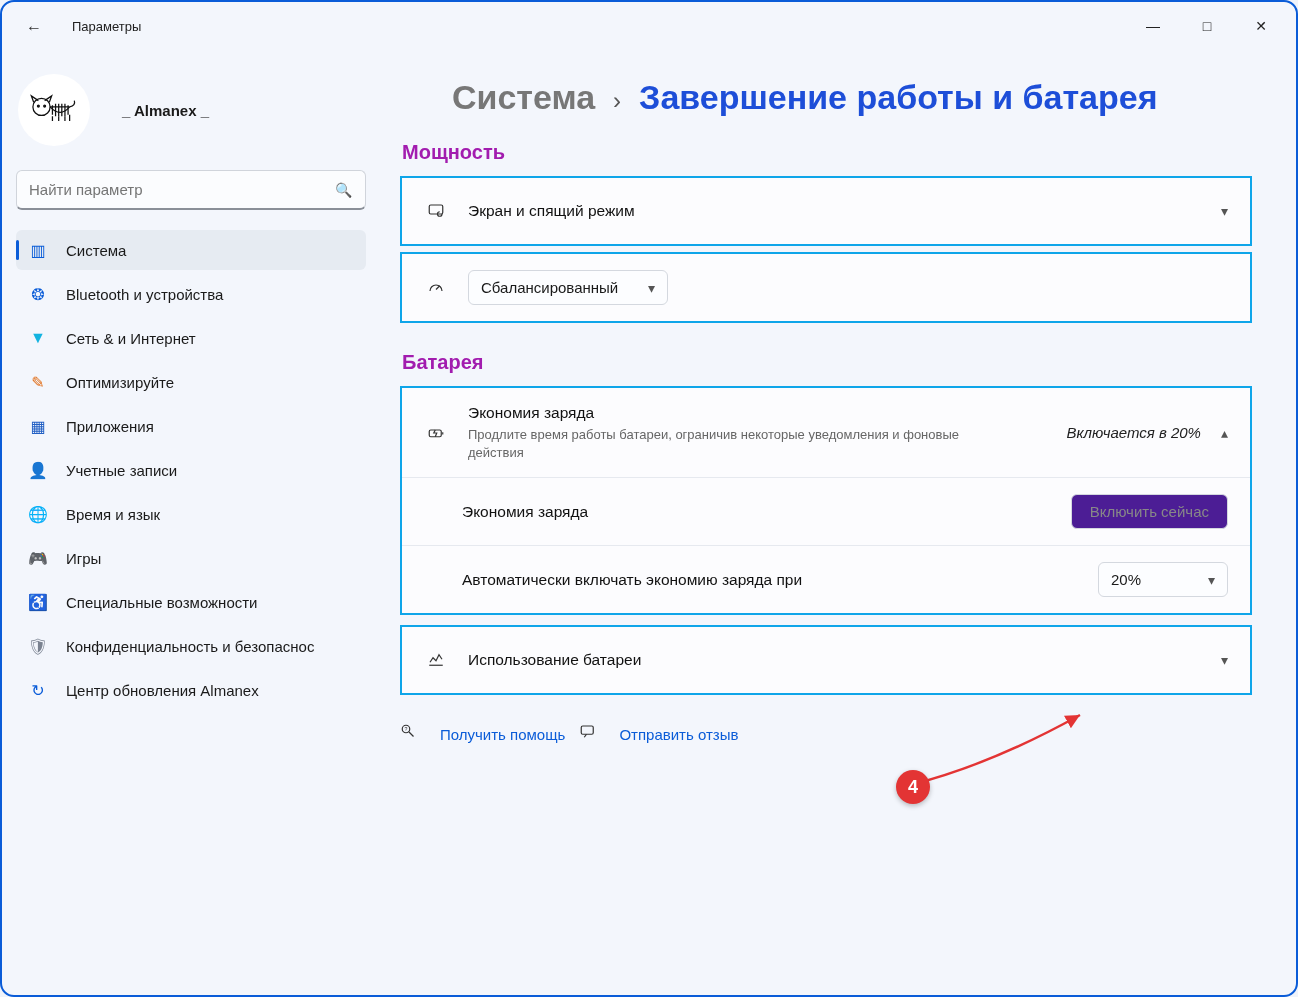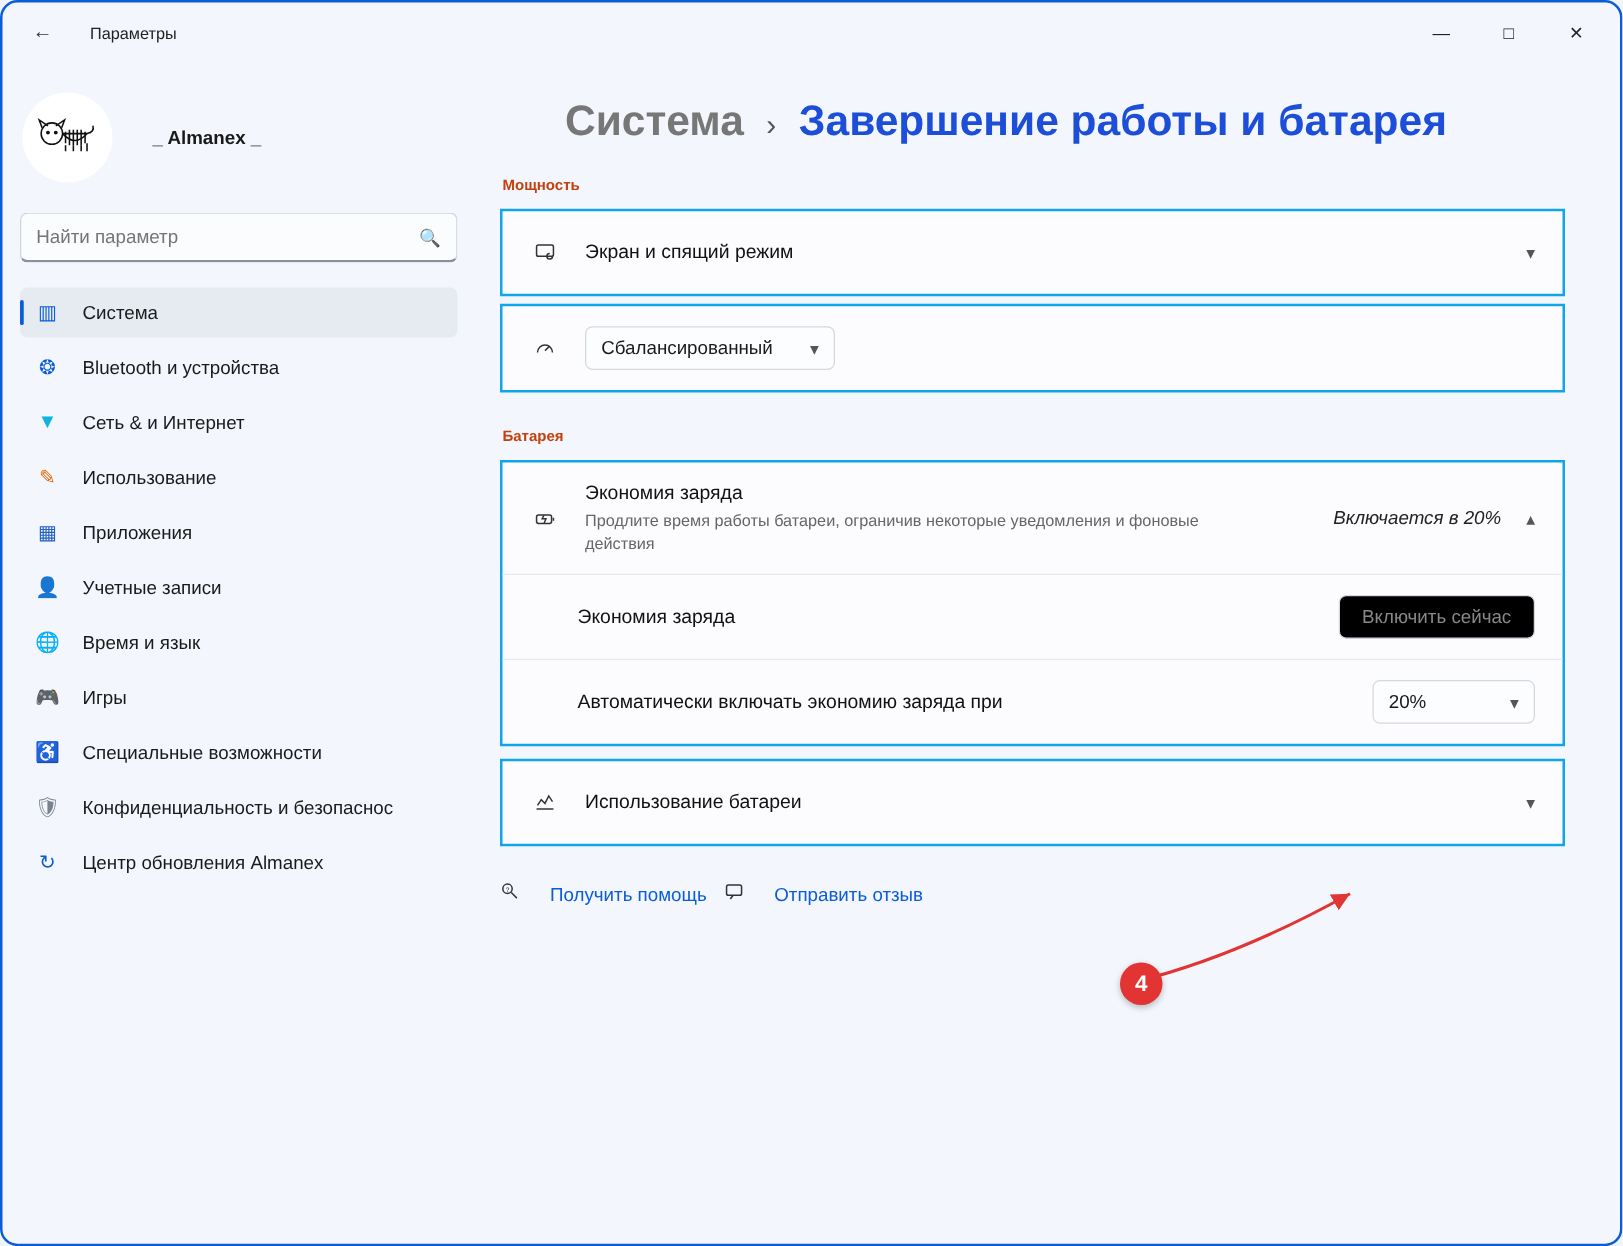--- a/index.html
+++ b/index.html
@@ -65,21 +65,21 @@
   width: 3px; background: #0a5cd8; border-radius: 2px;
 }
 .nav-icon { width: 20px; height: 20px; display: inline-flex; align-items: center; justify-content: center; font-size: 16px; }
 
 .main { flex: 1; padding: 28px 44px 0 20px; overflow-y: auto; position: relative; }
 .breadcrumb { display: flex; align-items: baseline; gap: 18px; margin-bottom: 24px; margin-left: 52px; }
 .breadcrumb .seg1 { font-size: 34px; font-weight: 600; color: #777; }
 .breadcrumb .chev { font-size: 24px; color: #555; }
 .breadcrumb .seg2 { font-size: 34px; font-weight: 600; color: #1d4ed8; text-align: center; }
 
-.section-label { font-size: 12px; font-weight: 600; margin: 2px 0 12px 2px; color: #c2410c; }
+.section-label { font-size: 20px; font-weight: 600; margin: 2px 0 12px 2px; color: #a21caf; }
 
 .card {
   background: #fcfcfe; border: 2px solid #0ea5e9; border-radius: 0;
   margin-bottom: 6px;
 }
 .row {
   display: flex; align-items: center; padding: 16px 22px; gap: 20px;
   min-height: 66px;
 }
 .row.sub { padding-left: 60px; }
@@ -93,21 +93,21 @@
 
 .select-box {
   display: flex; align-items: center; justify-content: space-between;
   border: 1px solid #d4d8df; border-radius: 6px;
   padding: 8px 12px; min-width: 200px; background: #fcfdff; cursor: pointer;
   font-size: 15px;
 }
 .select-box.small { min-width: 130px; }
 .btn-outline {
   border: 1px solid #d4d8df; border-radius: 6px;
-  padding: 8px 18px; background: #000000; color: #888; font-size: 15px; margin-left: 16px;
+  padding: 8px 18px; background: #4c1d95; color: #888; font-size: 15px; margin-left: 16px;
 }
 .toggle {
   width: 48px; height: 22px; border-radius: 11px; background: #0a5cd8;
   position: relative; cursor: pointer;
 }
 .toggle::after {
   content: ""; position: absolute; right: 3px; top: 3px;
   width: 16px; height: 16px; border-radius: 50%; background: #fff;
 }
 .status-text { font-size: 15px; color: #222; margin-right: 6px; font-style: italic; }
@@ -186,21 +186,21 @@
         <div class="nav-item">
           <span class="nav-icon" style="color:#0a5cd8">❂</span>
           <span>Bluetooth и устройства</span>
         </div>
         <div class="nav-item">
           <span class="nav-icon" style="color:#12b3e0">▼</span>
           <span>Сеть &amp; и Интернет</span>
         </div>
         <div class="nav-item">
           <span class="nav-icon" style="color:#e06a12">✎</span>
-          <span>Использование</span>
+          <span>Оптимизируйте</span>
         </div>
         <div class="nav-item">
           <span class="nav-icon" style="color:#2260c4">▦</span>
           <span>Приложения</span>
         </div>
         <div class="nav-item">
           <span class="nav-icon" style="color:#1aa364">👤</span>
           <span>Учетные записи</span>
         </div>
         <div class="nav-item">

